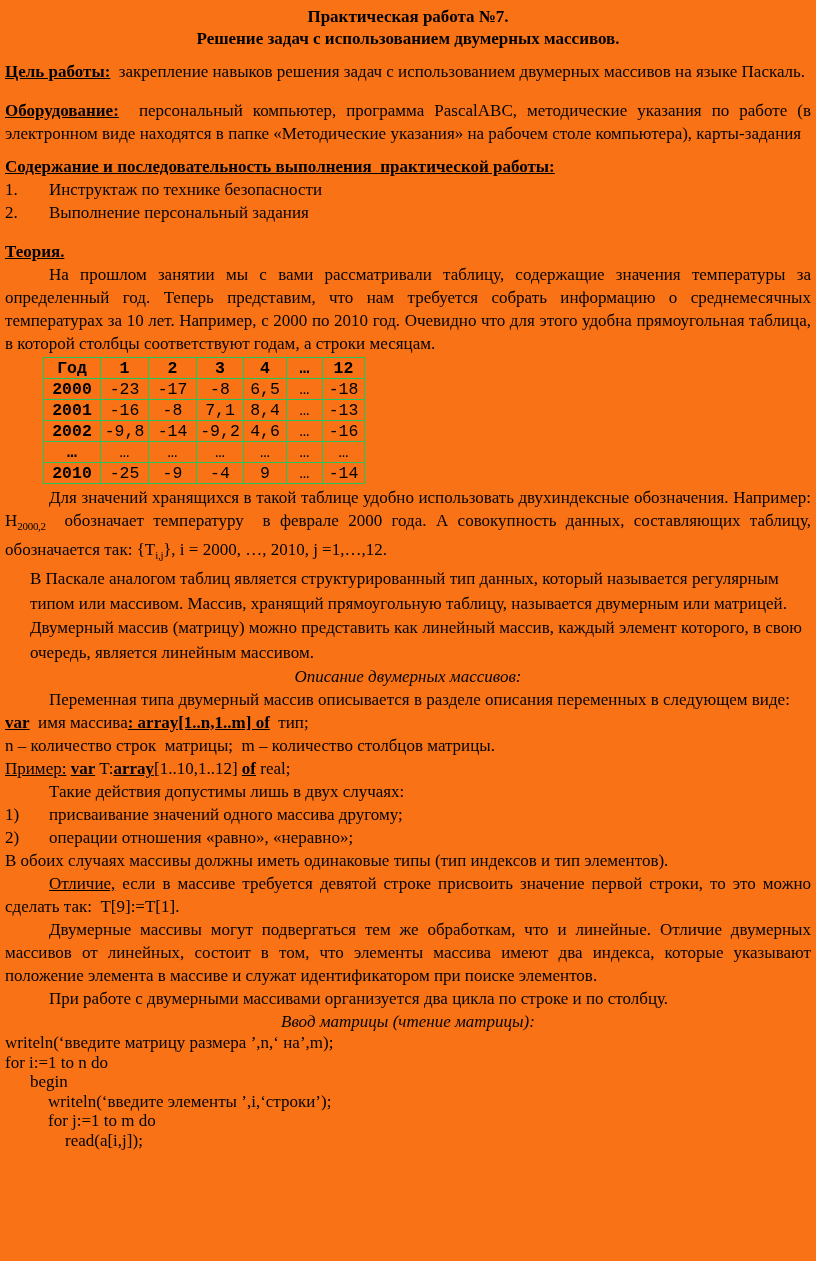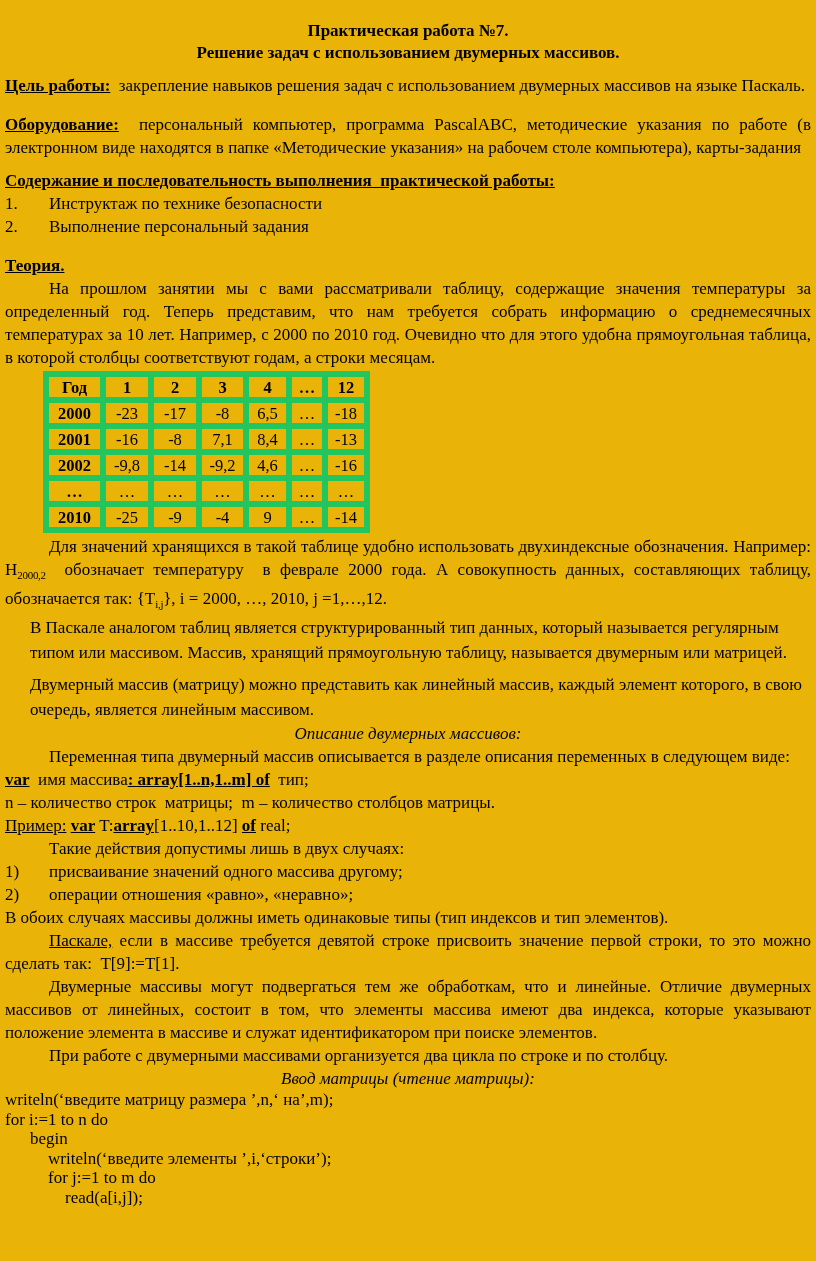--- a/index.html
+++ b/index.html
@@ -1,38 +1,38 @@
 <!DOCTYPE html>
 <html><head>
 <meta charset="utf-8">
 <style>
   html,body { margin:0; padding:0; background:#888; }
   .page {
-    width:816px; height:1261px; margin:0 auto; background:#eab308; color:#000000;
+    width:816px; height:1261px; margin:0 auto; background:#f97316; color:#000000;
     font-family:"Liberation Serif", serif; font-size:17px; line-height:23px;
-    padding:20px 5px 0 5px; box-sizing:border-box; overflow:hidden;
+    padding:6px 5px 0 5px; box-sizing:border-box; overflow:hidden;
   }
   p { margin:0; }
   .b { font-weight:bold;text-decoration:underline; }
   .i { font-style:italic; }
   .u { text-decoration:underline; }
   .center { text-align:center; }
   .j { text-align:justify; }
   .ind { text-indent:44px; }
   .title { font-weight:bold; text-align:center; line-height:22px; margin-bottom:10px; }
   .mb16 { margin-bottom:16px; }
   .mb10 { margin-bottom:10px; }
   .li { display:flex; }
   .li .num { width:44px; flex:none; }
   .blk { margin-left:25px; line-height:24.5px; }
-  .mt8 { margin-top:8px; }
+  .mt8 { }
   table.temp { border-collapse:collapse; table-layout:fixed; margin:2px 0 2px 38px; }
   table.temp td {
-    border:6px solid #22c55e; text-align:center; vertical-align:middle;
-    height:20px; line-height:19px; padding:0; font-size:16.5px; overflow:hidden;
+    border:1px solid #22c55e; text-align:center; vertical-align:middle;
+    height:20px; line-height:19px; padding:0; font-size:16.5px; overflow:hidden;font-family:Liberation Mono, monospace;
   }
   table.temp .hd { font-weight:bold; }
   .sub { font-size:11px; vertical-align:-4px; letter-spacing:-0.3px;margin-top:31px; }
   .code { line-height:19.5px; }
   .pl1 { padding-left:25px; }
   .pl2 { padding-left:43px; }
   .pl3 { padding-left:60px; }
 </style>
 </head>
 <body>
@@ -150,21 +150,21 @@
     <span class="num">1)</span>
     <span>присваивание значений одного массива другому;</span>
   </div>
   <div class="li">
     <span class="num">2)</span>
     <span>операции отношения «равно», «неравно»;</span>
   </div>
 
   <p>В обоих случаях массивы должны иметь одинаковые типы (тип индексов и тип элементов).</p>
 
-  <p class="j ind"><span class="u">Паскале,</span><span> если в массиве требуется девятой строке присвоить значение первой строки, то это можно сделать так: &nbsp;T[9]:=T[1].</span></p>
+  <p class="j ind"><span class="u">Отличие,</span><span> если в массиве требуется девятой строке присвоить значение первой строки, то это можно сделать так: &nbsp;T[9]:=T[1].</span></p>
 
   <p class="j ind">Двумерные массивы могут подвергаться тем же обработкам, что и линейные. Отличие двумерных массивов от линейных, состоит в том, что элементы массива имеют два индекса, которые указывают положение элемента в массиве и служат идентификатором при поиске элементов.</p>
 
   <p class="ind">При работе с двумерными массивами организуется два цикла по строке и по столбцу.</p>
 
   <p class="center i">Ввод матрицы (чтение матрицы):</p>
 
   <div class="code">writeln(‘введите матрицу размера ’,n,‘ на’,m);</div>
   <div class="code">for i:=1 to n do</div>
   <div class="code pl1">begin</div>

